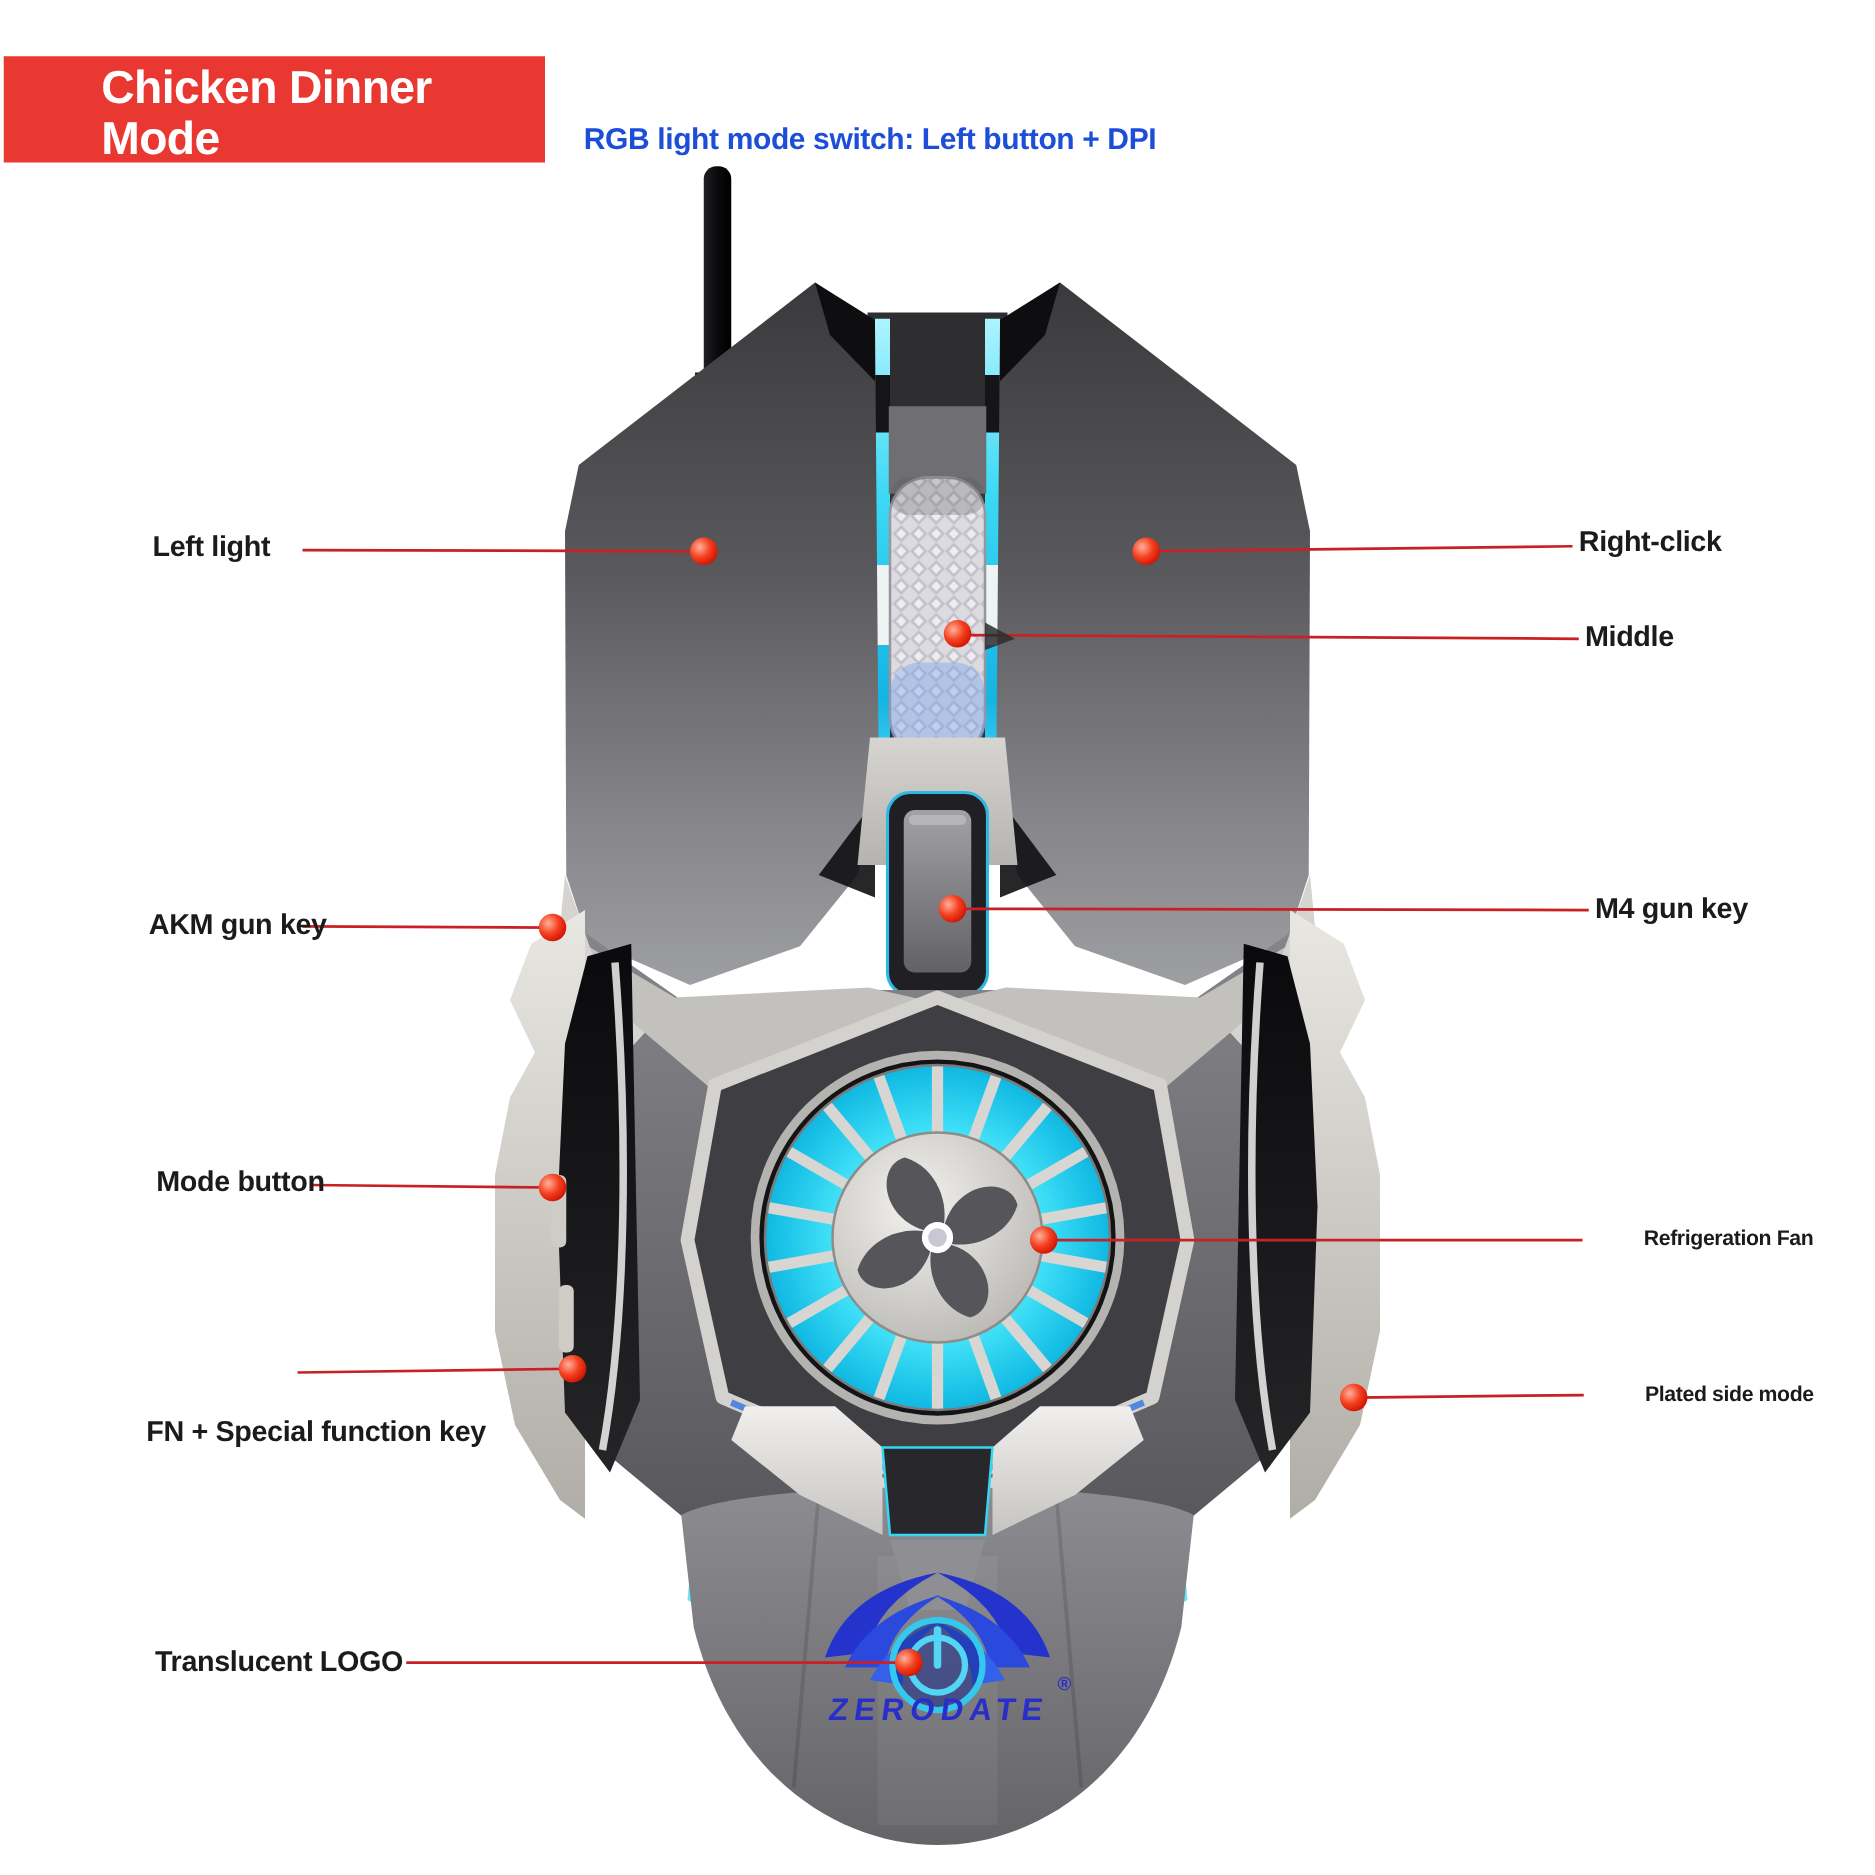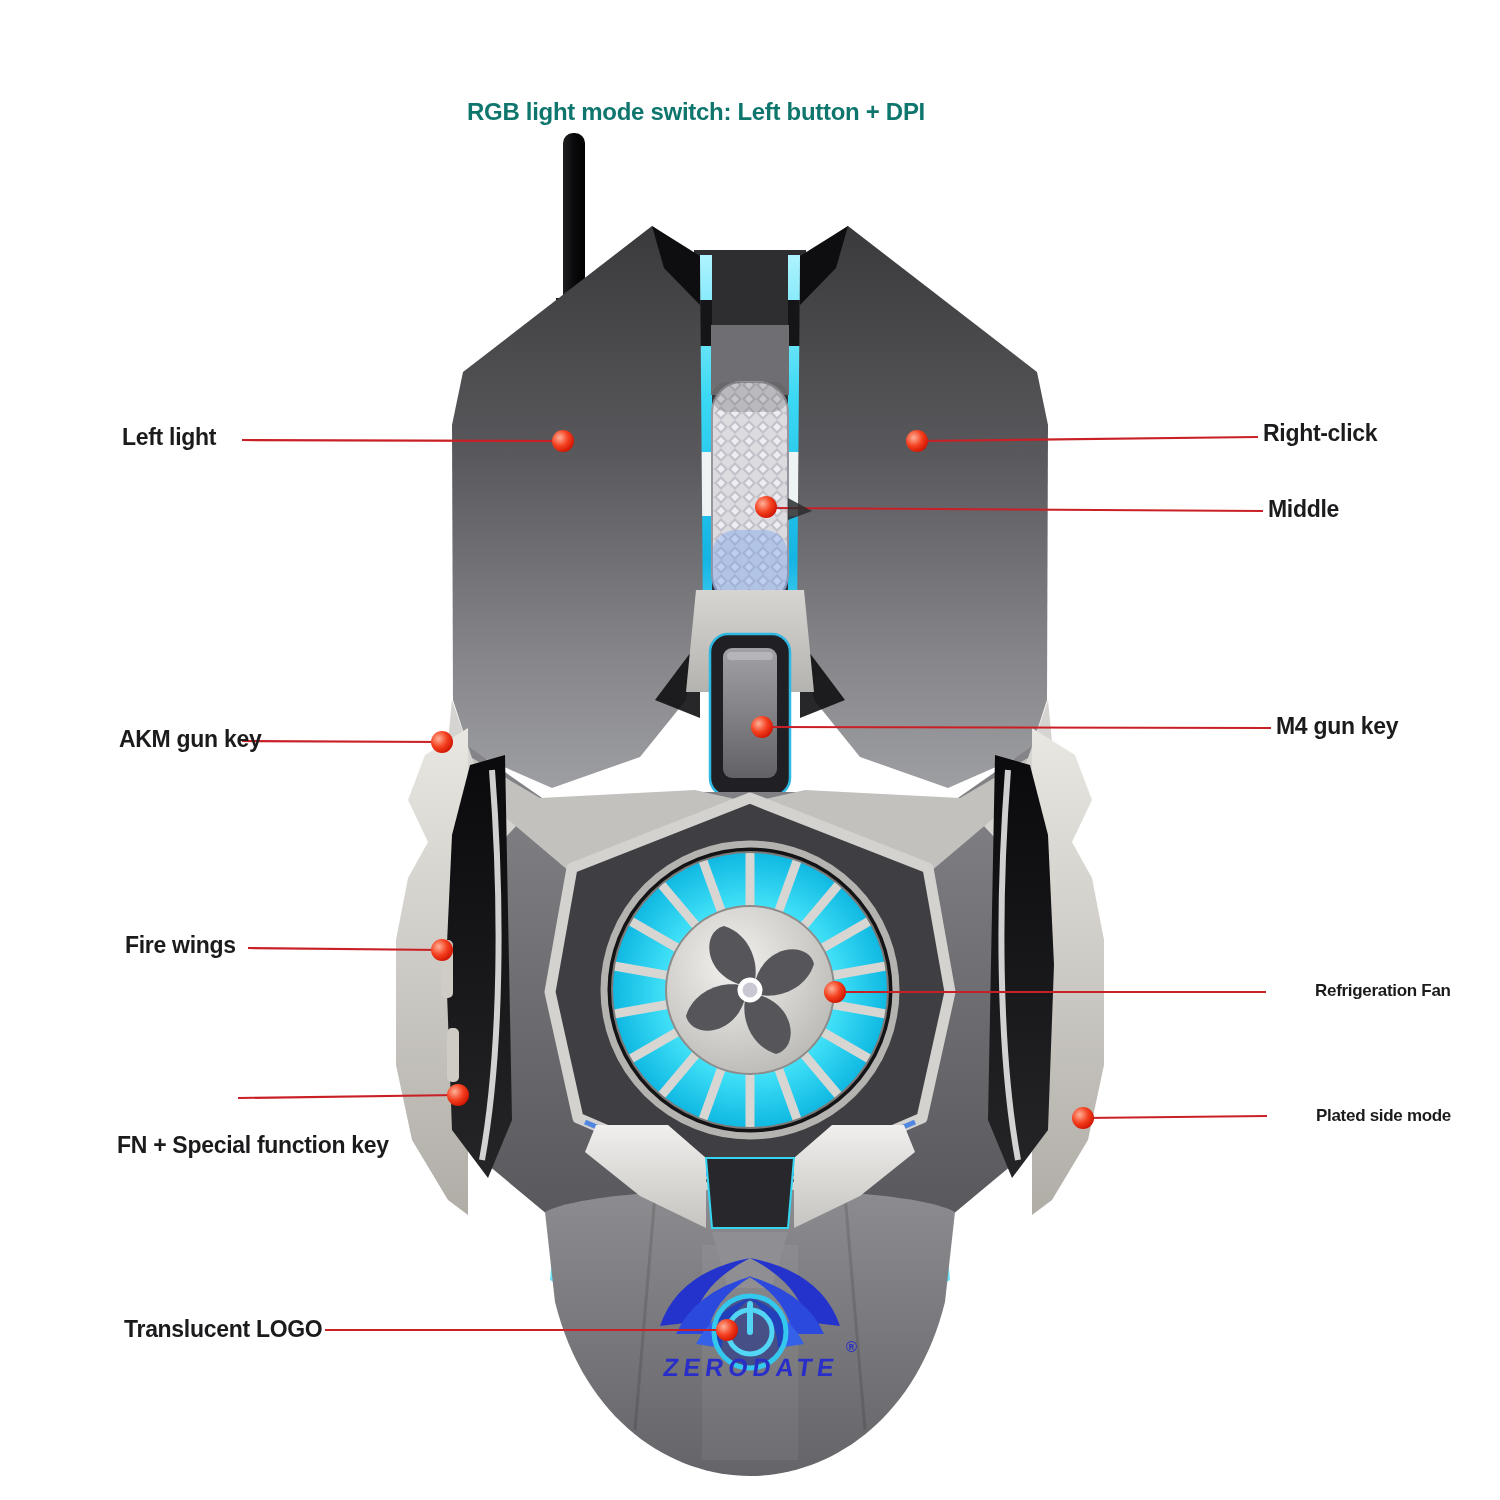--- a/index.html
+++ b/index.html
@@ -3,32 +3,36 @@
 <meta charset="utf-8">
 <style>
   html,body{margin:0;padding:0;background:#ffffff;}
   .stage{position:relative;width:1500px;height:1500px;background:#ffffff;overflow:hidden;
          font-family:"Liberation Sans",sans-serif;}
   .banner{position:absolute;left:3px;top:45px;width:433px;height:85px;background:#e93831;
           color:#ffffff;box-sizing:border-box;padding:4px 0 0 78px;}
   .banner span{display:block;font-weight:700;font-size:37px;line-height:41px;letter-spacing:-0.5px;}
   .note-small{position:absolute;left:466px;top:60px;font-size:18px;font-weight:700;color:#2b2b2b;
               letter-spacing:-0.2px;white-space:nowrap;}
-  .note-large{position:absolute;left:467px;top:98px;font-size:24px;font-weight:700;color:#0f766e;
+  .note-large{position:absolute;left:467px;top:98px;font-size:24px;font-weight:700;color:#1d4ed8;
               letter-spacing:-0.3px;white-space:nowrap;}
   .lbl{position:absolute;font-weight:700;color:#1b1b1d;white-space:nowrap;letter-spacing:-0.3px;}
   .f23{font-size:23px;}
   .f20{font-size:17px;margin-left:44px;}
   svg.art{position:absolute;left:0;top:0;display:block;}
 </style>
 </head>
 <body>
 
 <div class="stage">
 
+  <div class="banner">
+    <span>Chicken Dinner</span>
+    <span>Mode</span>
+  </div>
 
   <div class="note-large">RGB light mode switch: Left button + DPI</div>
 
   <svg class="art" width="1500" height="1500" viewBox="0 0 1500 1500">
     <defs>
       <linearGradient id="cableGrad" x1="0" y1="0" x2="1" y2="0">
         <stop offset="0" stop-color="#202022"></stop>
           <stop offset="0.5" stop-color="#0a0a0c"></stop>
           <stop offset="1" stop-color="#000000"></stop>
       </linearGradient>
@@ -252,19 +256,19 @@
       <circle cx="1083" cy="1118" r="11"></circle>
       <circle cx="727" cy="1330" r="11"></circle>
     </g>
   </svg>
 
   <div class="lbl f23" style="left:122px;top:424px;">Left light</div>
   <div class="lbl f23" style="left:1263px;top:420px;">Right-click</div>
   <div class="lbl f23" style="left:1268px;top:496px;text-align:right;">Middle</div>
   <div class="lbl f23" style="left:119px;top:726px;">AKM gun key</div>
   <div class="lbl f23" style="left:1276px;top:713px;">M4 gun key</div>
-  <div class="lbl f23" style="left:125px;top:932px;">Fire wings</div>
+  <div class="lbl f23" style="left:125px;top:932px;">Mode button</div>
   <div class="lbl f20" style="left:1271px;top:981px;">Refrigeration Fan</div>
   <div class="lbl f23" style="left:117px;top:1112px;margin-top:20px;">FN + Special function key</div>
   <div class="lbl f20" style="left:1272px;top:1106px;">Plated side mode</div>
   <div class="lbl f23" style="left:124px;top:1316px;">Translucent LOGO</div>
 
 </div>
 
 </body></html>

